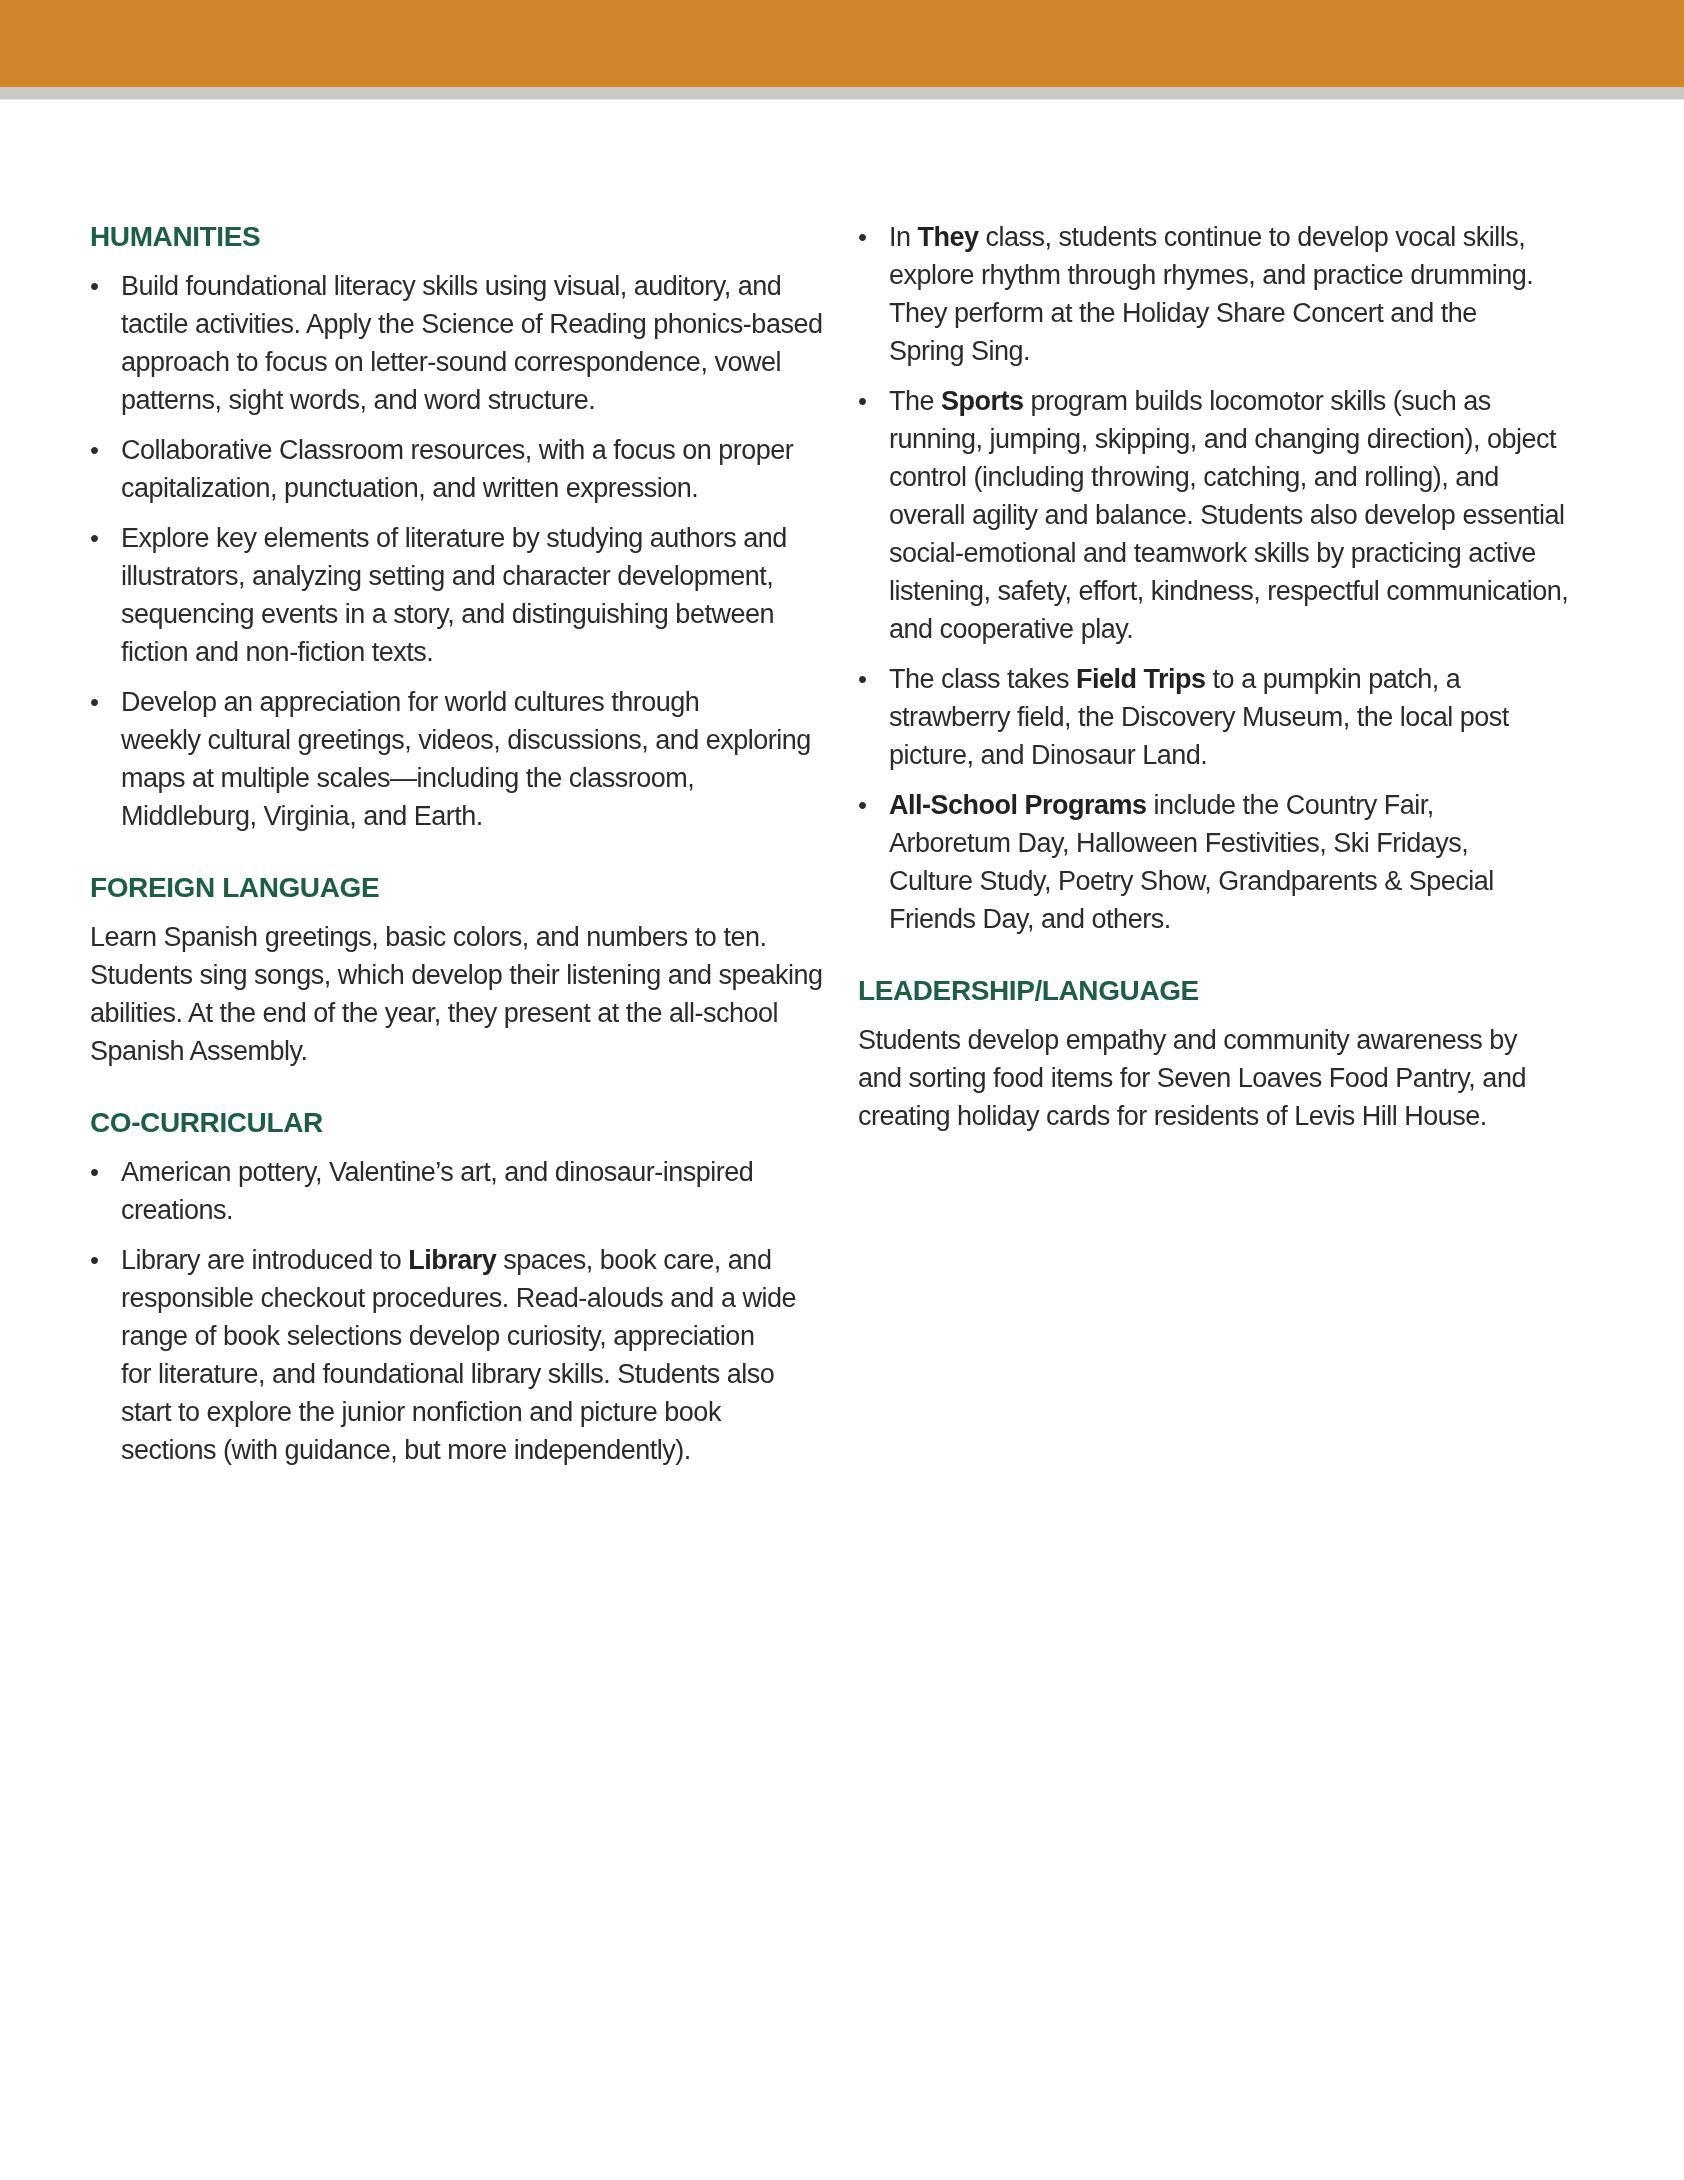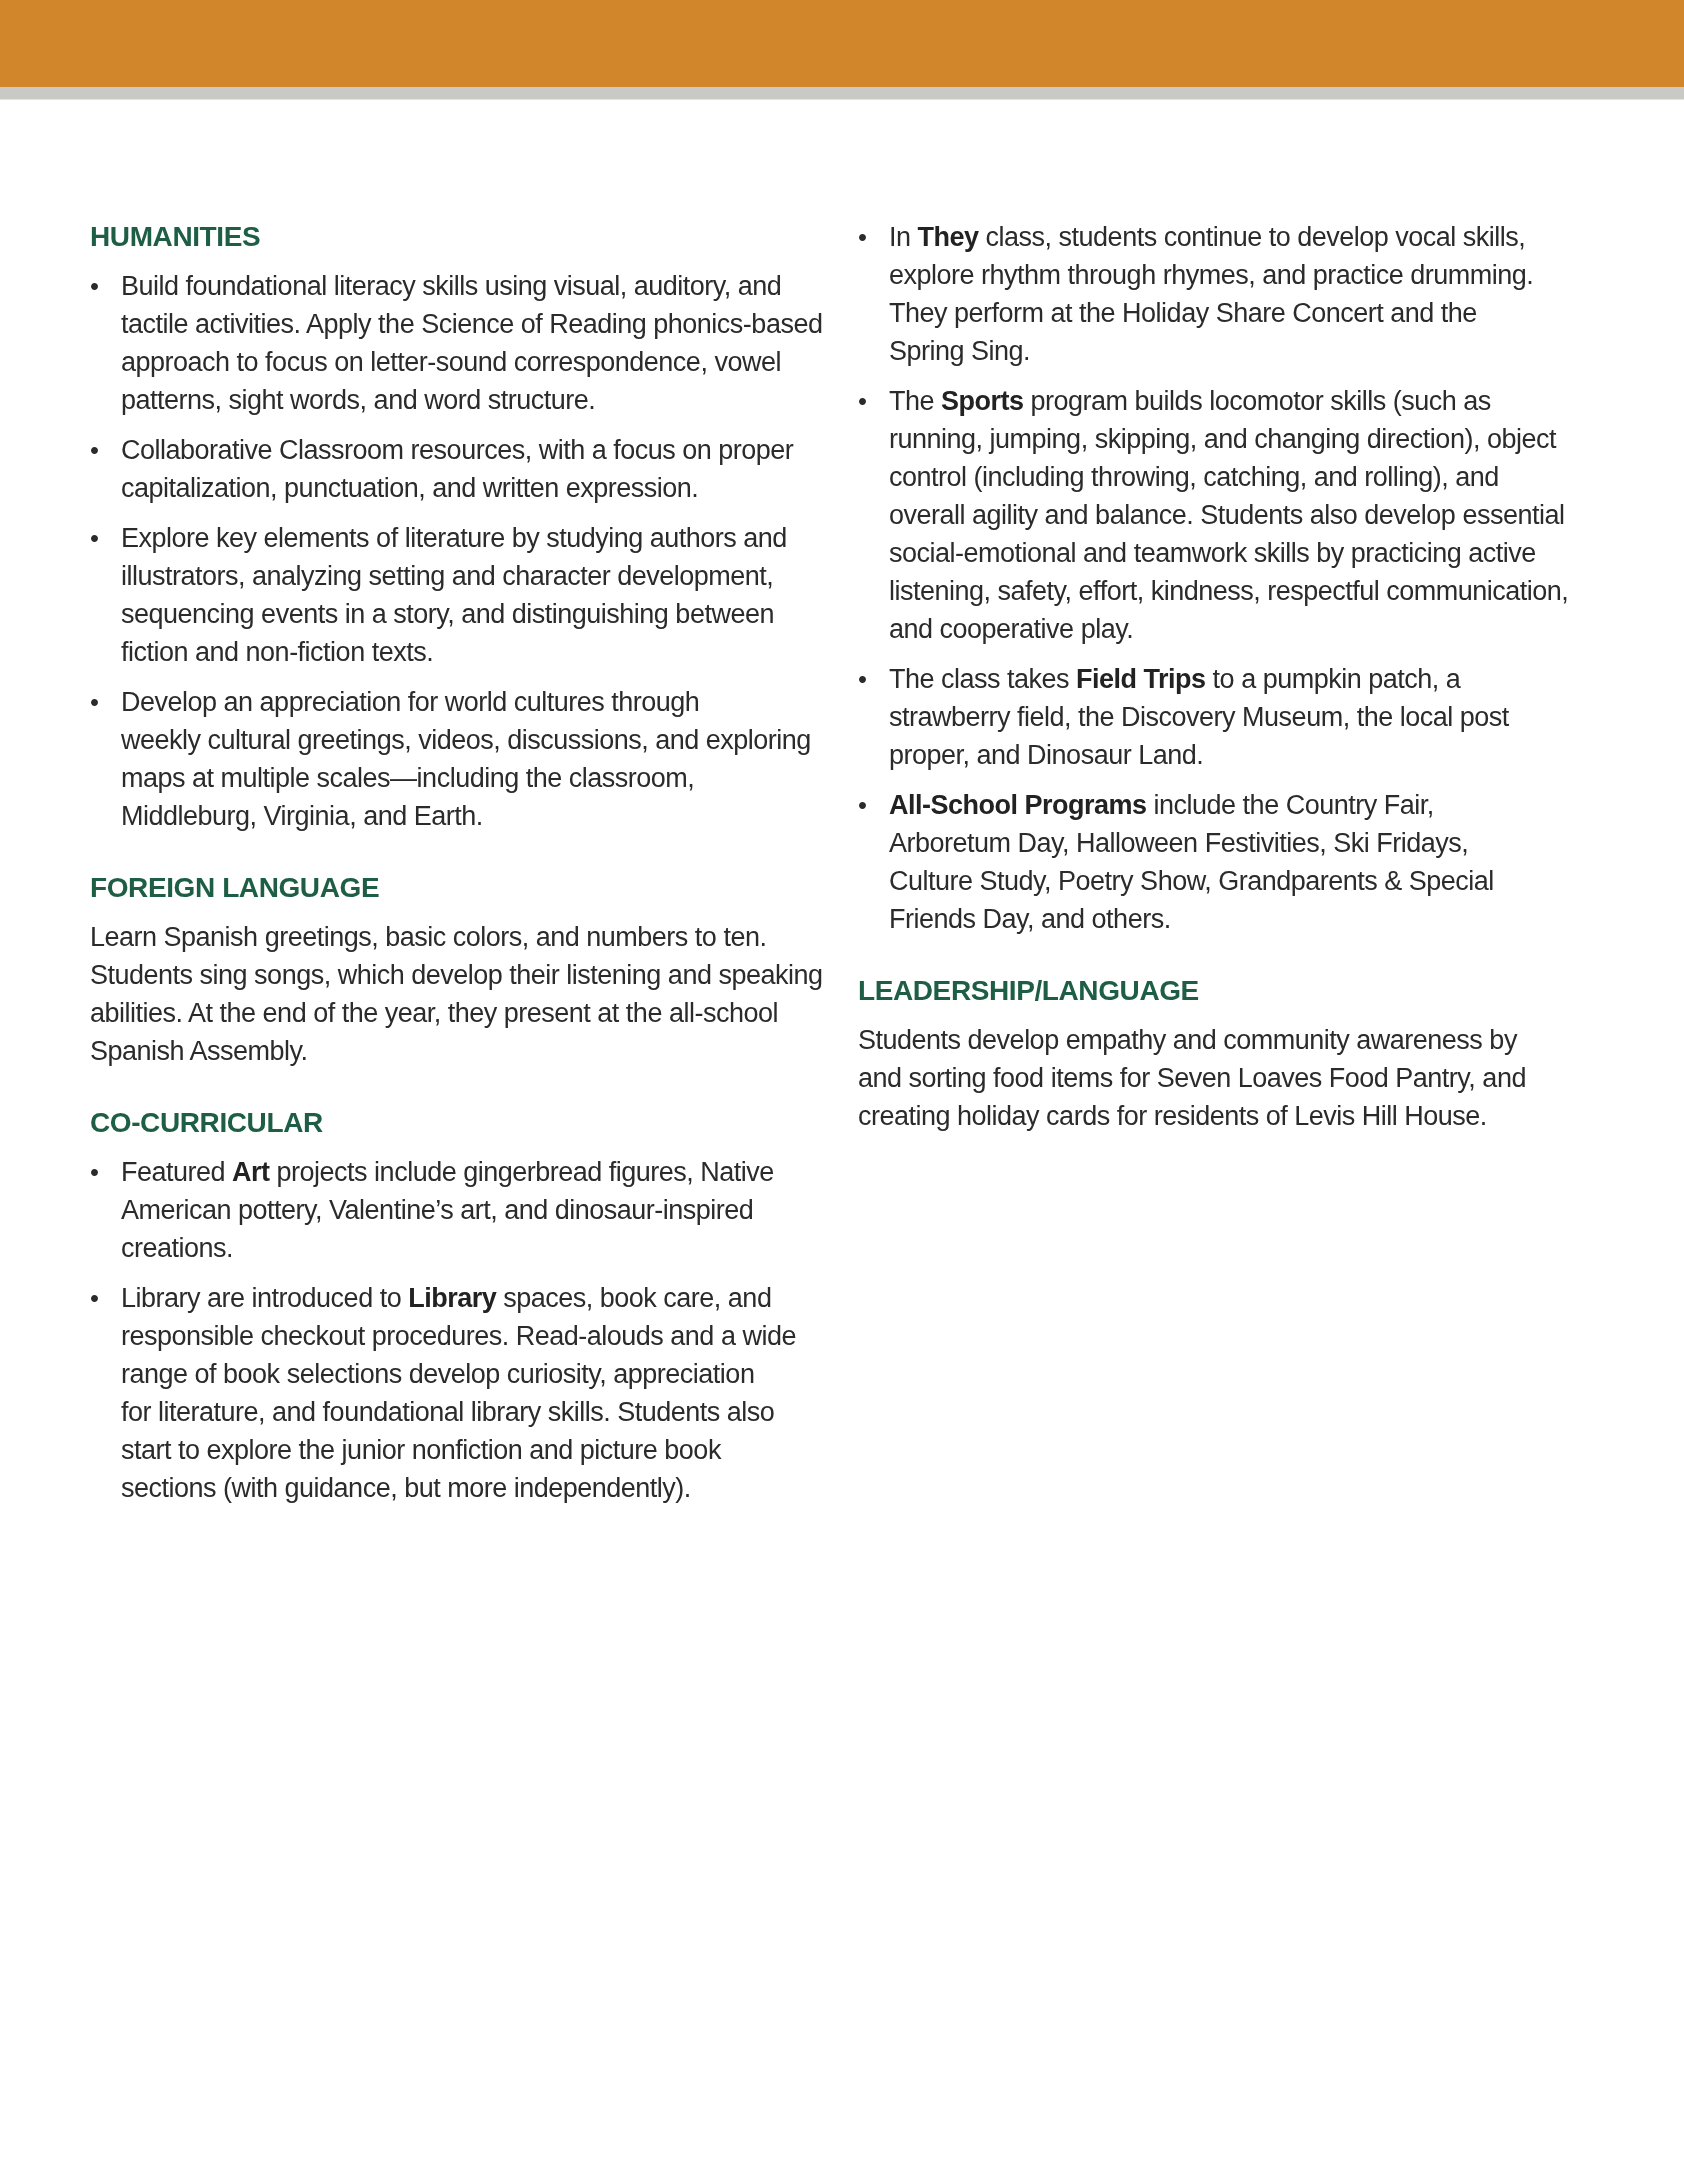--- a/index.html
+++ b/index.html
@@ -121,21 +121,20 @@
       <span class="line">abilities. At the end of the year, they present at the all-school</span>
       <span class="line">Spanish Assembly.</span>
     </div>
   </div>
 
   <div class="section">
     <h2 class="section-heading">CO-CURRICULAR</h2>
     <ul class="bullet-list">
         <li class="bullet">
           <span class="bullet-dot">•</span>
-          <span class="line"><span>Featured </span><b>Art</b><span> projects include gingerbread figures, Native</span></span>
           <span class="line"><span>American pottery, Valentine’s art, and dinosaur-inspired</span></span>
           <span class="line"><span>creations.</span></span>
         </li>
         <li class="bullet">
           <span class="bullet-dot">•</span>
           <span class="line"><span>Library are introduced to </span><b>Library</b><span> spaces, book care, and</span></span>
           <span class="line"><span>responsible checkout procedures. Read-alouds and a wide</span></span>
           <span class="line"><span>range of book selections develop curiosity, appreciation</span></span>
           <span class="line"><span>for literature, and foundational library skills. Students also</span></span>
           <span class="line"><span>start to explore the junior nonfiction and picture book</span></span>
@@ -162,21 +161,21 @@
           <span class="line"><span>control (including throwing, catching, and rolling), and</span></span>
           <span class="line"><span>overall agility and balance. Students also develop essential</span></span>
           <span class="line"><span>social-emotional and teamwork skills by practicing active</span></span>
           <span class="line"><span>listening, safety, effort, kindness, respectful communication,</span></span>
           <span class="line"><span>and cooperative play.</span></span>
         </li>
         <li class="bullet">
           <span class="bullet-dot">•</span>
           <span class="line"><span>The class takes </span><b>Field Trips</b><span> to a pumpkin patch, a</span></span>
           <span class="line"><span>strawberry field, the Discovery Museum, the local post</span></span>
-          <span class="line"><span>proper, and Dinosaur Land.</span></span>
+          <span class="line"><span>picture, and Dinosaur Land.</span></span>
         </li>
         <li class="bullet">
           <span class="bullet-dot">•</span>
           <span class="line"><span></span><b>All-School Programs</b><span> include the Country Fair,</span></span>
           <span class="line"><span>Arboretum Day, Halloween Festivities, Ski Fridays,</span></span>
           <span class="line"><span>Culture Study, Poetry Show, Grandparents &amp; Special</span></span>
           <span class="line"><span>Friends Day, and others.</span></span>
         </li>
       </ul>
   </div>

